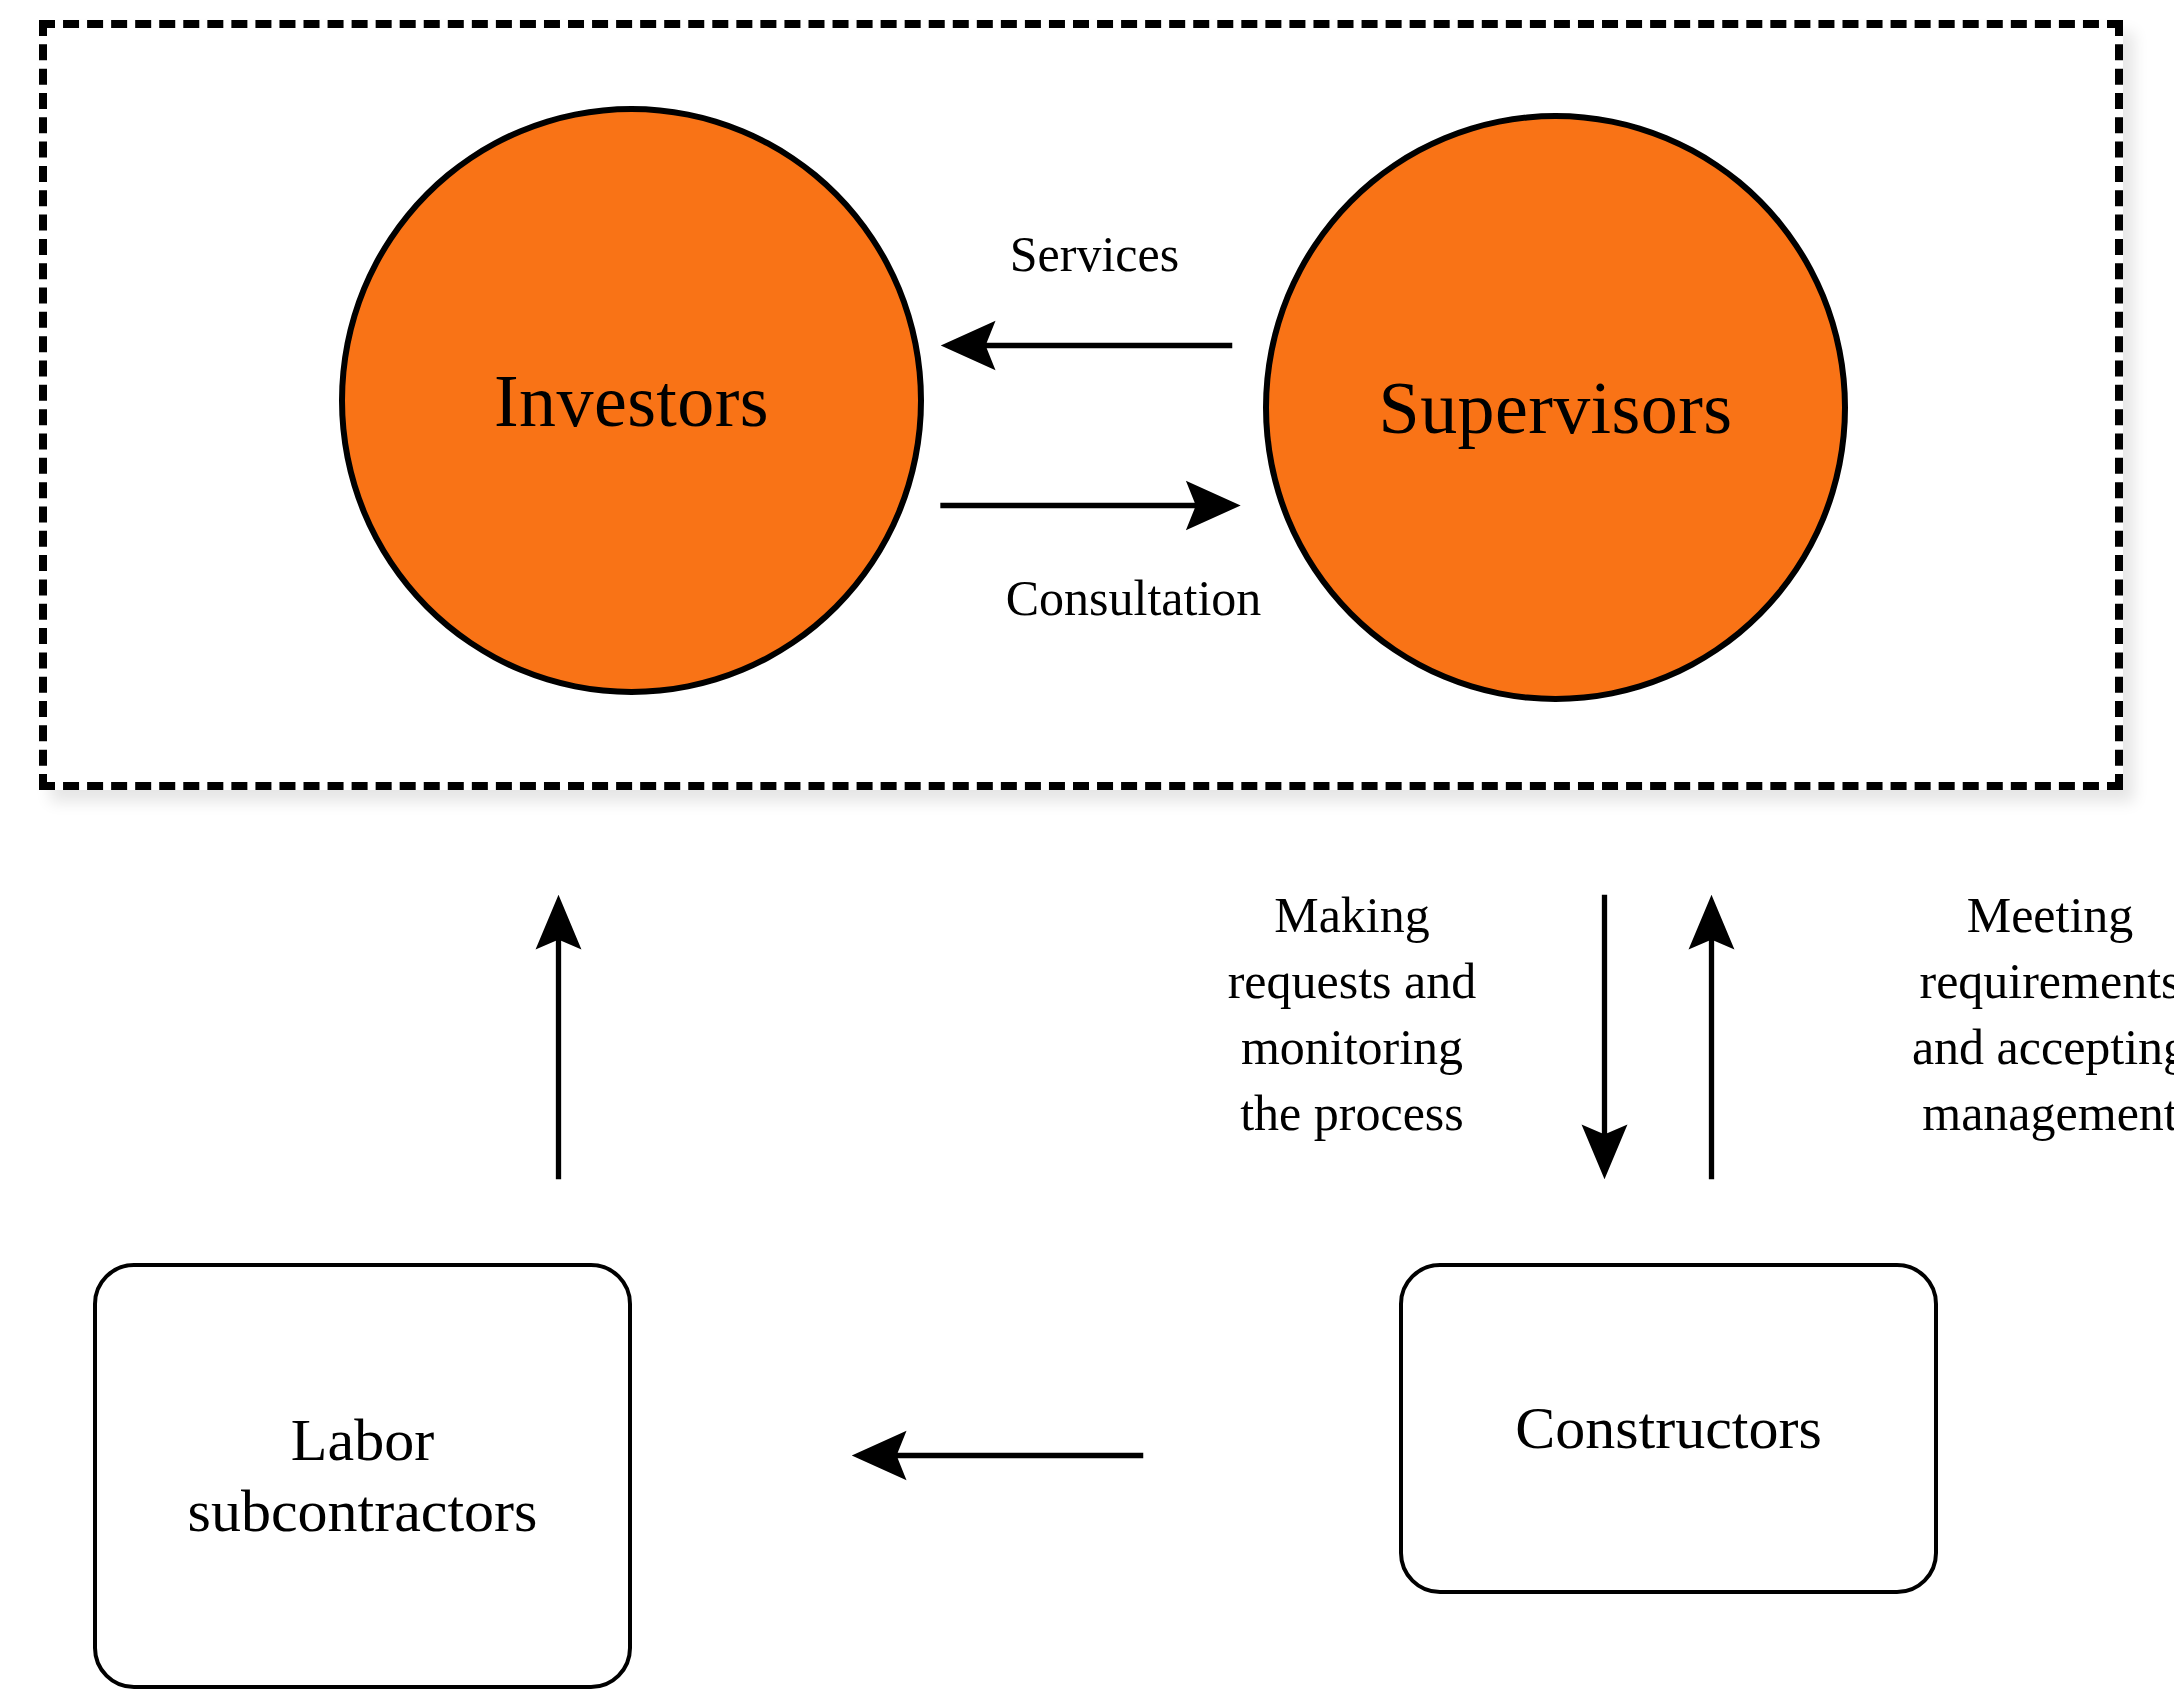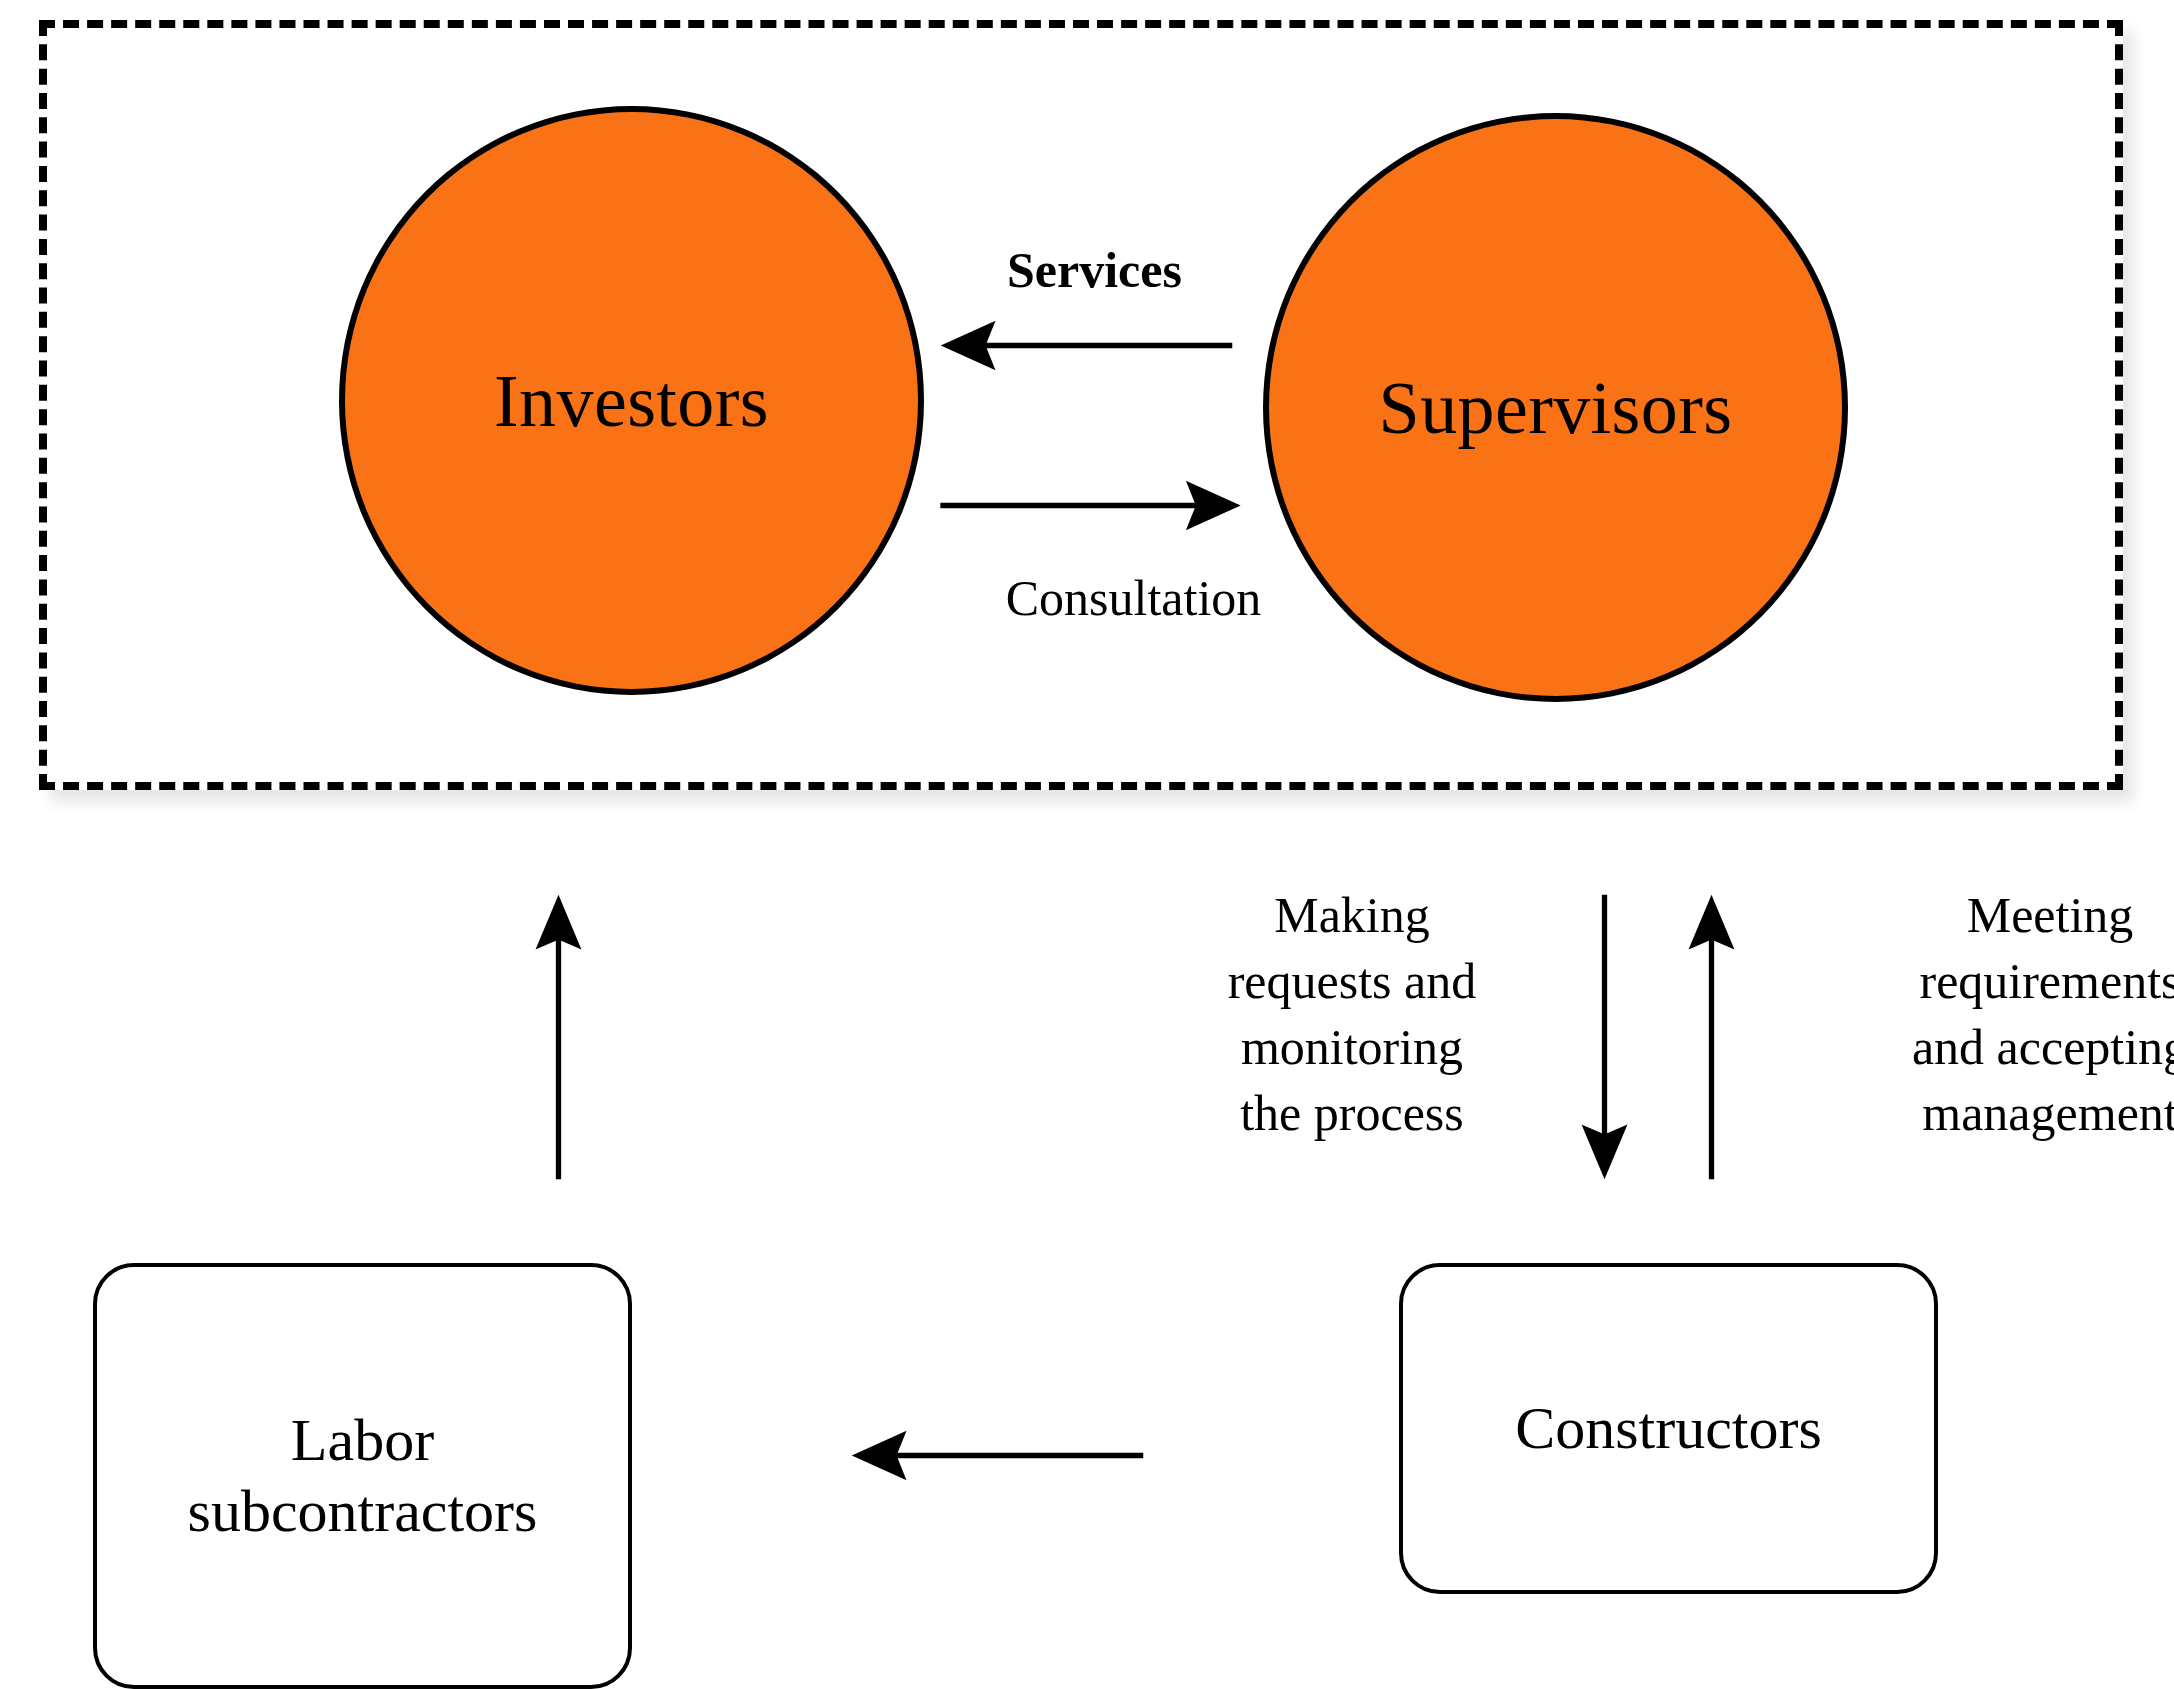--- a/index.html
+++ b/index.html
@@ -69,21 +69,21 @@
   #box-constructors { left: 1399px; top: 1263px; width: 539px; height: 331px; }
 
   
   .edge-label {
     position: absolute;
     font-size: 50px;
     line-height: 1.32;
     text-align: center;
     white-space: pre-line;
   }
-  #label-services      { left: 966px; top: 237px;  width: 257px; font-weight: bold; }
+  #label-services      { left: 966px; top: 221px;  width: 257px; }
   #label-consultation  { left: 974px; top: 565px;  width: 319px; }
   #label-main-producer { left: 53px;   top: 913px; width: 443px; }
   #label-making-requests { left: 1179px; top: 882px; width: 346px; }
   #label-meeting-req   { left: 1864px; top: 882px;  width: 372px; }
   #label-direct-leadership { left: 736px; top: 1328px; width: 621px; font-size: 55px; }
 
   
   .arrow { position: absolute; }
   .arrow svg { display: block; overflow: visible; }
 

